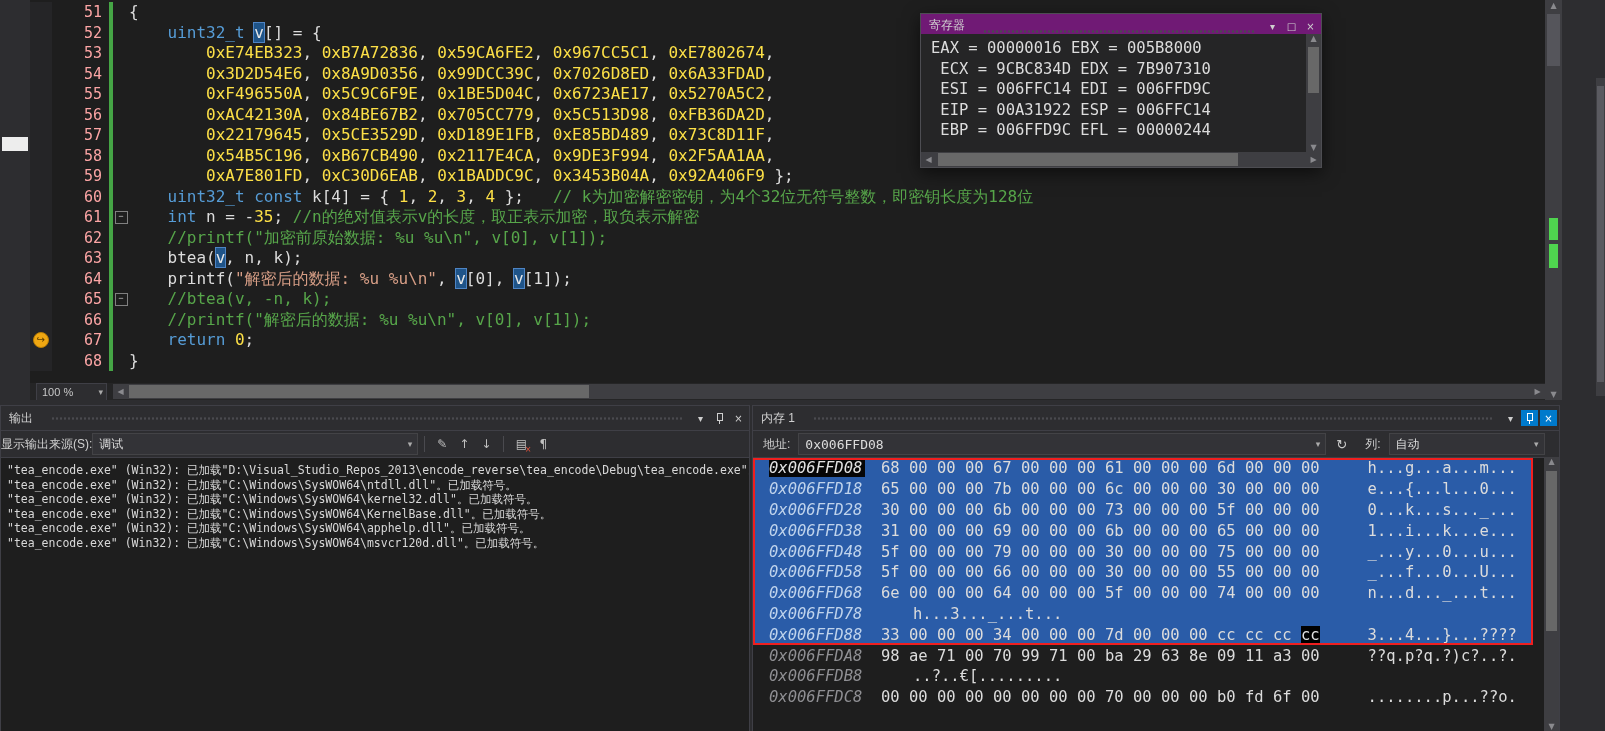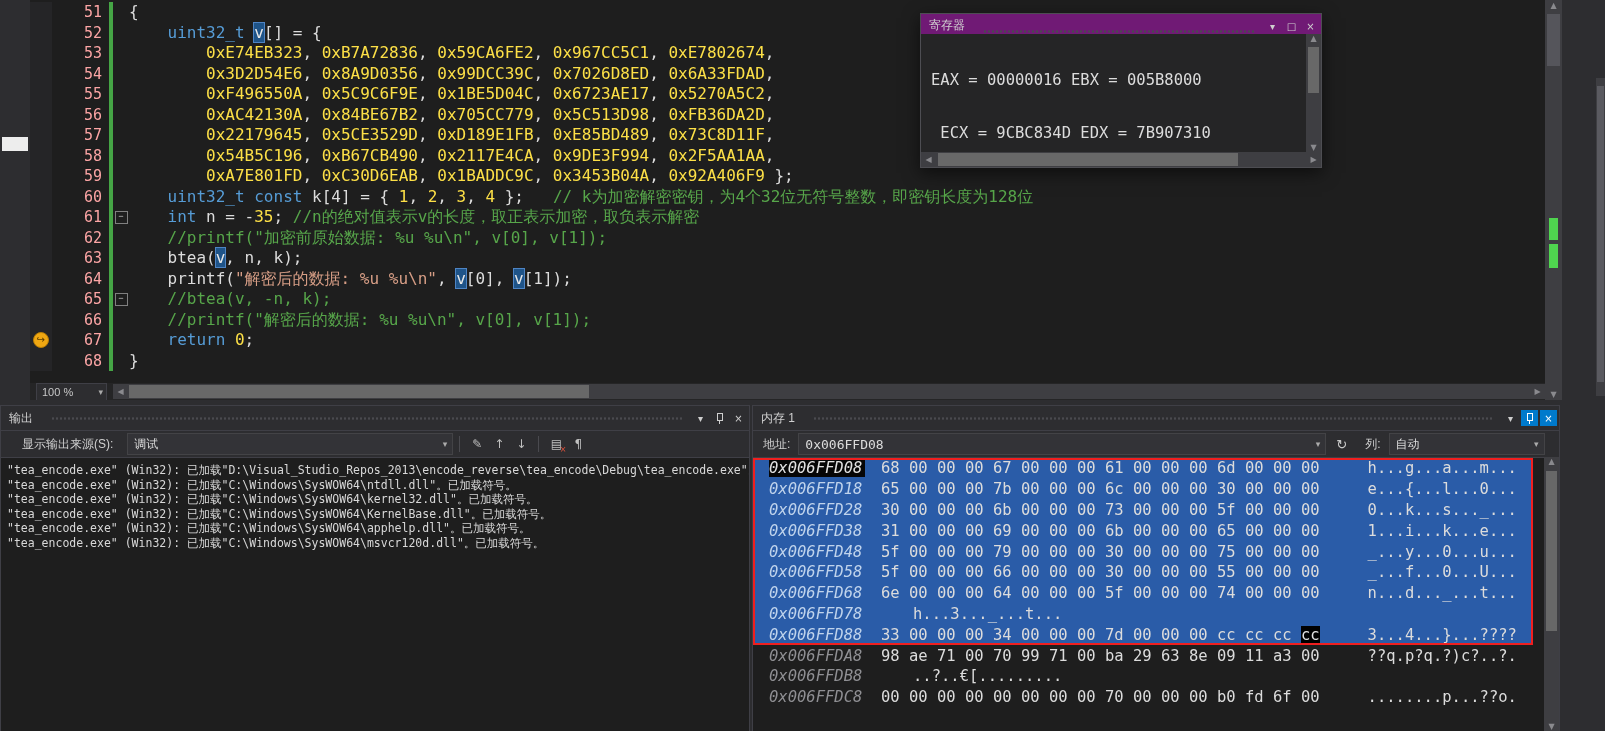--- a/index.html
+++ b/index.html
@@ -48,37 +48,37 @@
   .reg-titlebar{height:20px;display:flex;align-items:flex-end;background:#701a75;}
   .panel-title{font-size:12px;color:#D0D0D0;padding:0 8px;white-space:nowrap;}
   .grip{flex:1;height:5px;margin:0 10px;background-image:radial-gradient(circle,#4A4A4F 1px,transparent 1.3px);background-size:4px 5px;background-position:0 50%;}
   .hdr-icon{width:17px;height:16px;flex:none;display:flex;align-items:center;justify-content:center;color:#CFCFCF;font-size:10px;margin-right:2px;font-family:"DejaVu Sans",sans-serif;}
   .hdr-icon.accent{background:#007ACC;color:#FFFFFF;}
   .pin-glyph{display:inline-block;width:10px;height:11px;position:relative;}
   .pin-glyph::before{content:"";position:absolute;left:2px;top:0;width:4px;height:6px;border:1px solid currentColor;}
   .pin-glyph::after{content:"";position:absolute;left:4px;top:7px;width:1px;height:4px;background:currentColor;}
   .reg-body{position:absolute;top:20px;left:0;right:0;bottom:15px;display:flex;}
   .reg-rows{flex:1;padding:4px 0 0 10px;font:15.5px/20.6px "DejaVu Sans Mono",monospace;color:#DCDCDC;overflow:hidden;}
-  .reg-row{white-space:pre;margin-top:32px;}
+  .reg-row{white-space:pre;}
   .reg-vscroll{width:15px;flex:none;background:#3E3E42;position:relative;}
   .reg-vscroll .vthumb{position:absolute;left:2px;width:11px;top:13px;height:46px;background:#686868;}
   .reg-vscroll .sb-arrow{position:absolute;left:0;width:15px;}
   .reg-vscroll .sb-arrow.bottom{bottom:0;}
   .reg-hscroll{position:absolute;left:0;right:0;bottom:0;height:15px;background:#3E3E42;display:flex;align-items:center;}
   .reg-hscroll .htrack{flex:1;position:relative;height:13px;}
   .reg-hscroll .htrack .hthumb2{position:absolute;left:2px;top:0;height:13px;width:300px;background:#686868;}
 
   
   .output-panel{position:absolute;left:0;top:405px;width:748px;height:326px;background:#1E1E1E;border:1px solid #3F3F46;}
   .panel-header{height:24px;display:flex;align-items:center;background:#2D2D30;border-bottom:1px solid #3F3F46;}
-  .output-toolbar{height:26px;display:flex;align-items:center;background:#2D2D30;border-bottom:1px solid #3F3F46;padding-left:21px;}
+  .output-toolbar{height:26px;display:flex;align-items:center;background:#2D2D30;border-bottom:1px solid #3F3F46;padding-left:0;}
   .tb-label{font-size:12px;color:#D0D0D0;white-space:nowrap;}
   .combo{display:flex;align-items:center;background:#333337;border:1px solid #434346;height:20px;font-size:12px;color:#DCDCDC;padding-left:6px;}
   .dd-arrow{margin-left:auto;padding:0 5px;font-size:9px;color:#ABABAB;font-family:"DejaVu Sans",sans-serif;}
-  .src-combo{width:318px;margin-left:14px;}
+  .src-combo{width:318px;margin-left:0;}
   .tb-sep{width:1px;height:16px;background:#4A4A4F;margin:0 6px;}
   .tb-icon{width:22px;height:20px;display:flex;align-items:center;justify-content:center;color:#C0C0C0;font-size:12px;position:relative;font-family:"DejaVu Sans",sans-serif;}
   .mini-x{position:absolute;right:1px;bottom:0;color:#E5533C;font-size:8px;line-height:8px;}
   .output-content{padding:5px 0 0 6px;font-size:11.5px;line-height:14.6px;color:#D8D8D8;overflow:hidden;height:268px;}
   .out-line{white-space:pre;}
 
   .memory-panel{position:absolute;left:752px;top:405px;width:806px;height:326px;background:#1E1E1E;border:1px solid #3F3F46;}
   .memory-addrbar{height:26px;display:flex;align-items:center;background:#2D2D30;border-bottom:1px solid #3F3F46;padding-left:10px;}
   .addr-combo{width:520px;margin-left:8px;font-family:"DejaVu Sans Mono",monospace;font-size:13px;}
   .refresh-icon{margin-left:10px;color:#C8C8C8;font-size:13px;font-family:"DejaVu Sans",sans-serif;}

